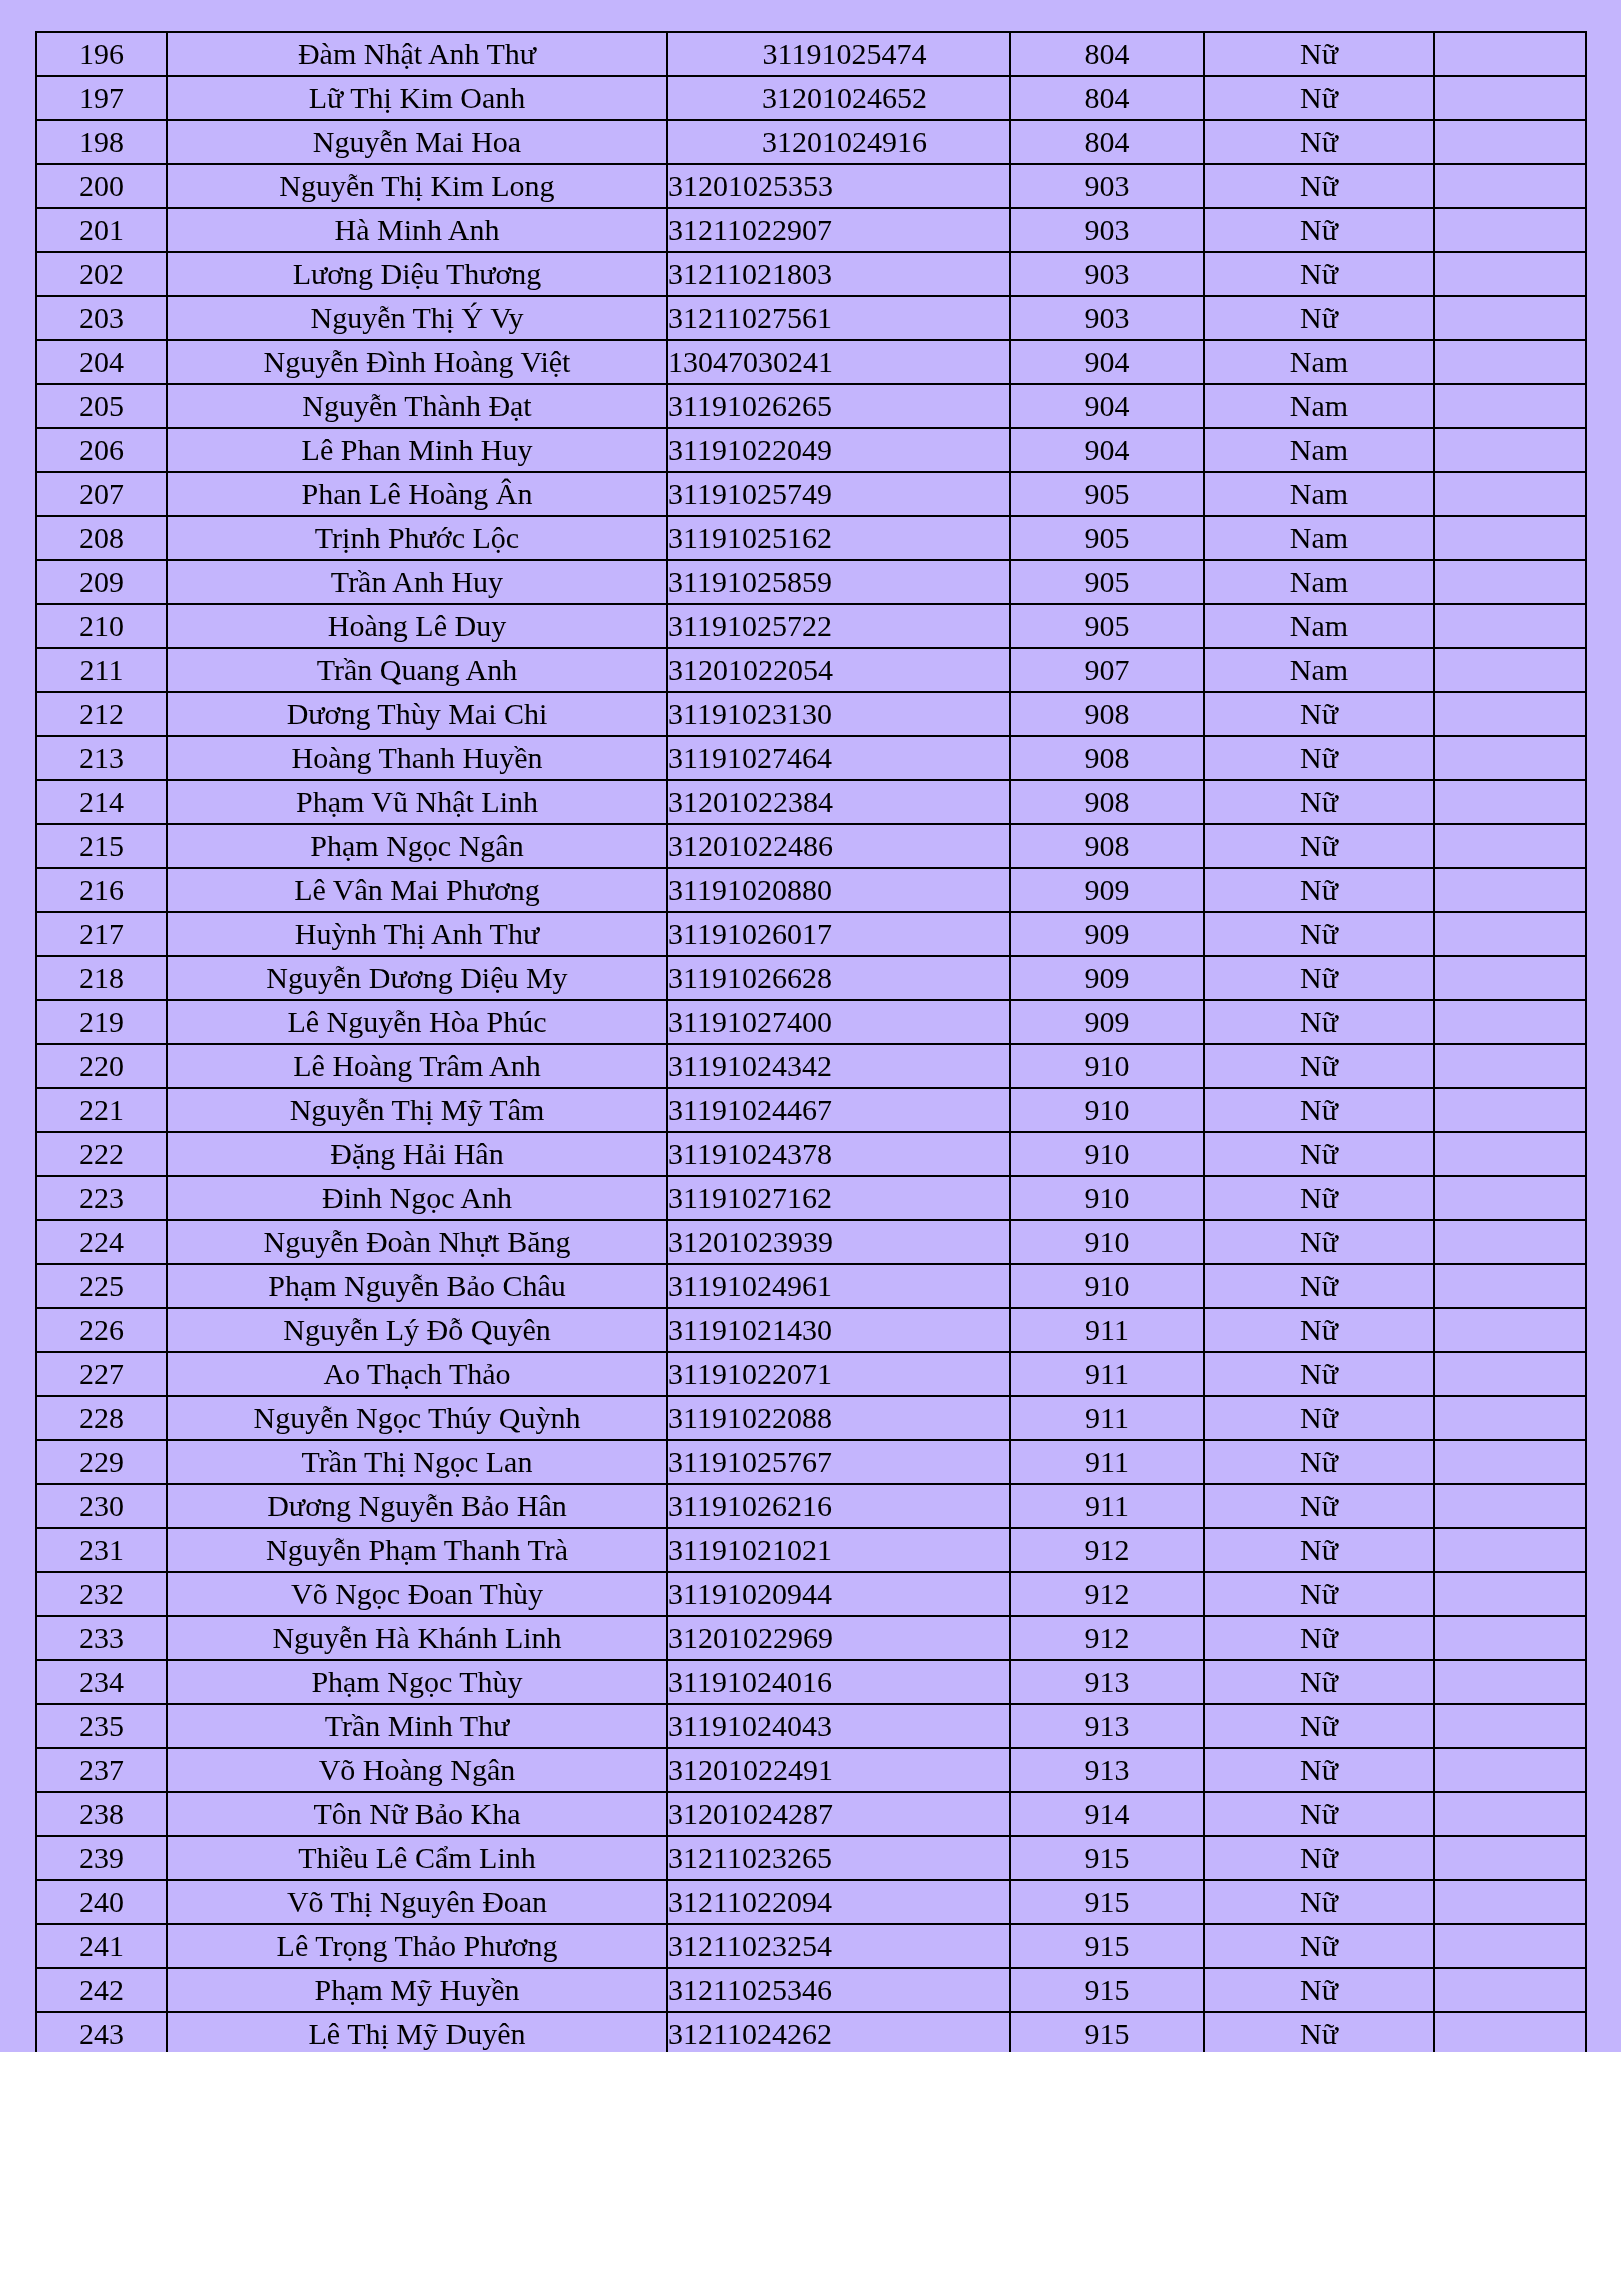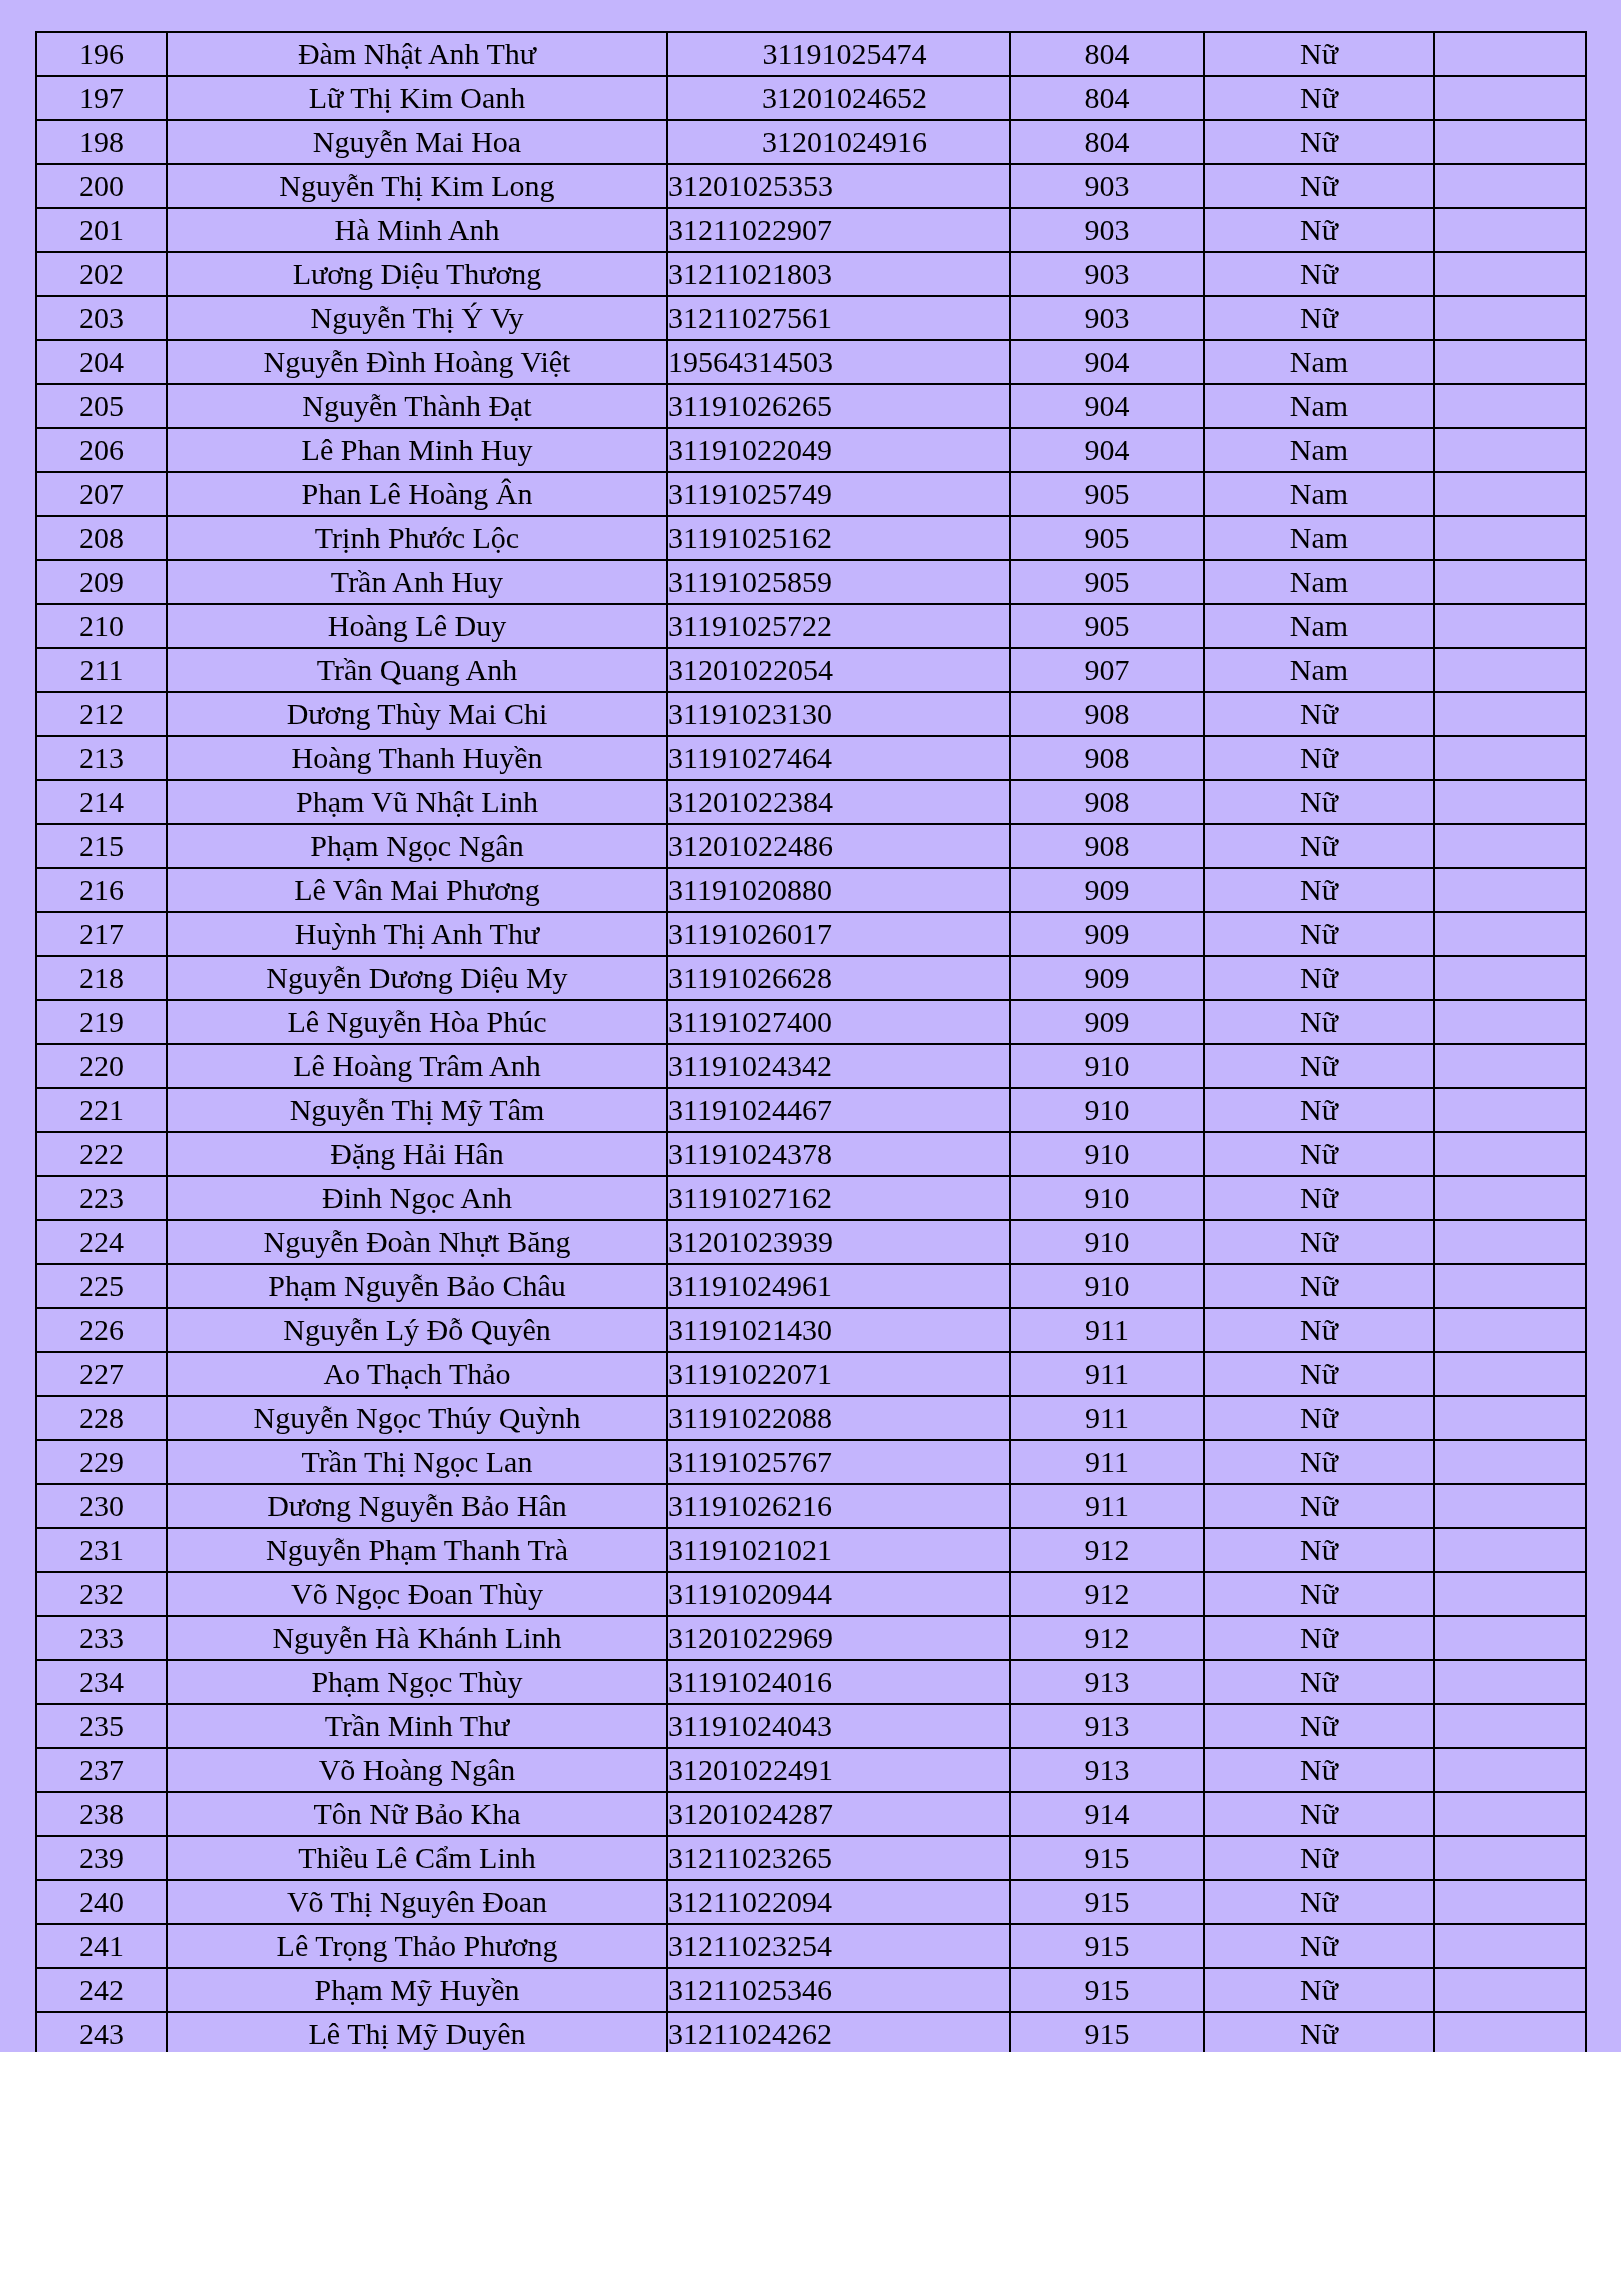--- a/index.html
+++ b/index.html
@@ -122,21 +122,21 @@
           <td class="c-no">203</td>
           <td class="c-name">Nguyễn Thị Ý Vy</td>
           <td class="c-sid">31211027561</td>
           <td class="c-room">903</td>
           <td class="c-sex">Nữ</td>
           <td class="c-note"></td>
         </tr>
         <tr>
           <td class="c-no">204</td>
           <td class="c-name">Nguyễn Đình Hoàng Việt</td>
-          <td class="c-sid">19564314503</td>
+          <td class="c-sid">13047030241</td>
           <td class="c-room">904</td>
           <td class="c-sex">Nam</td>
           <td class="c-note"></td>
         </tr>
         <tr>
           <td class="c-no">205</td>
           <td class="c-name">Nguyễn Thành Đạt</td>
           <td class="c-sid">31191026265</td>
           <td class="c-room">904</td>
           <td class="c-sex">Nam</td>

